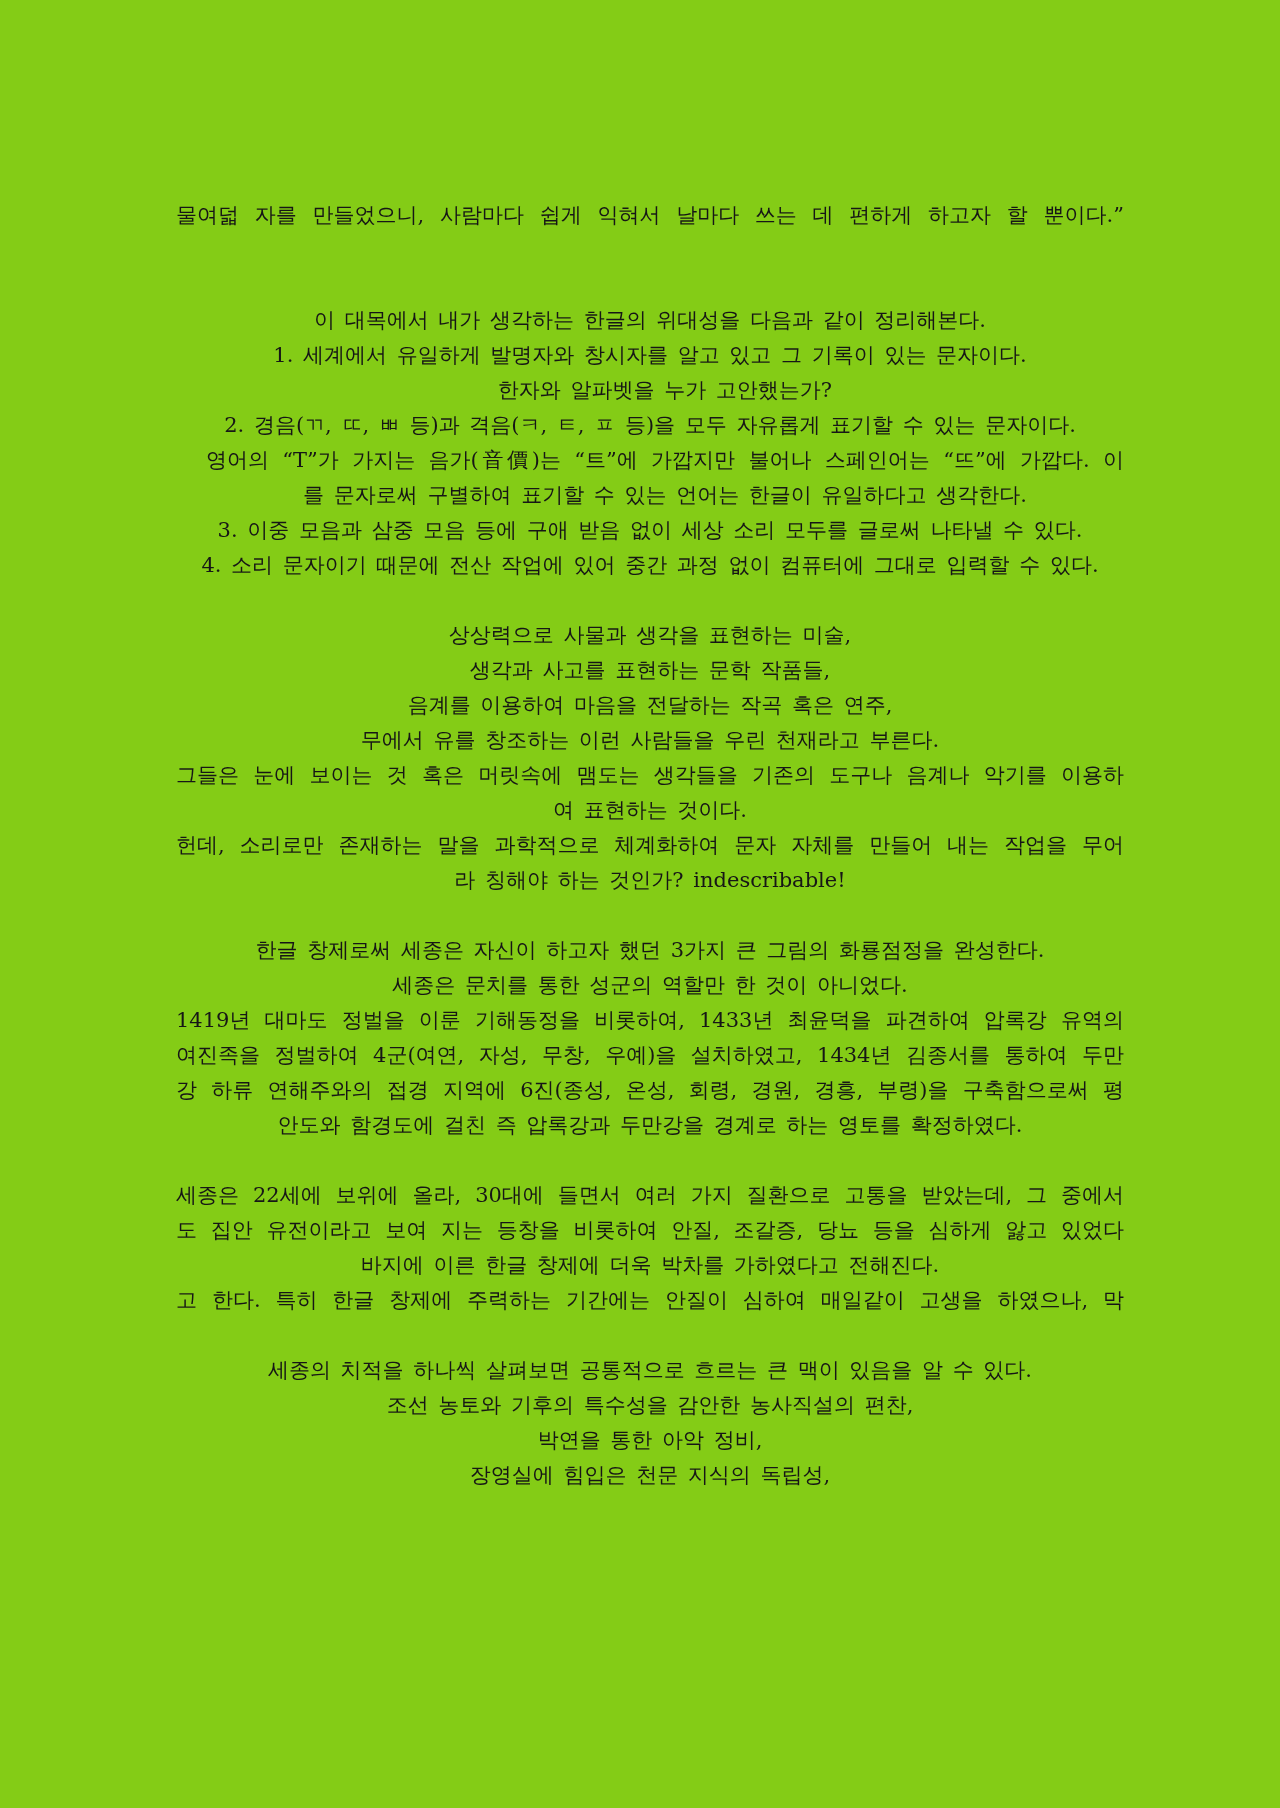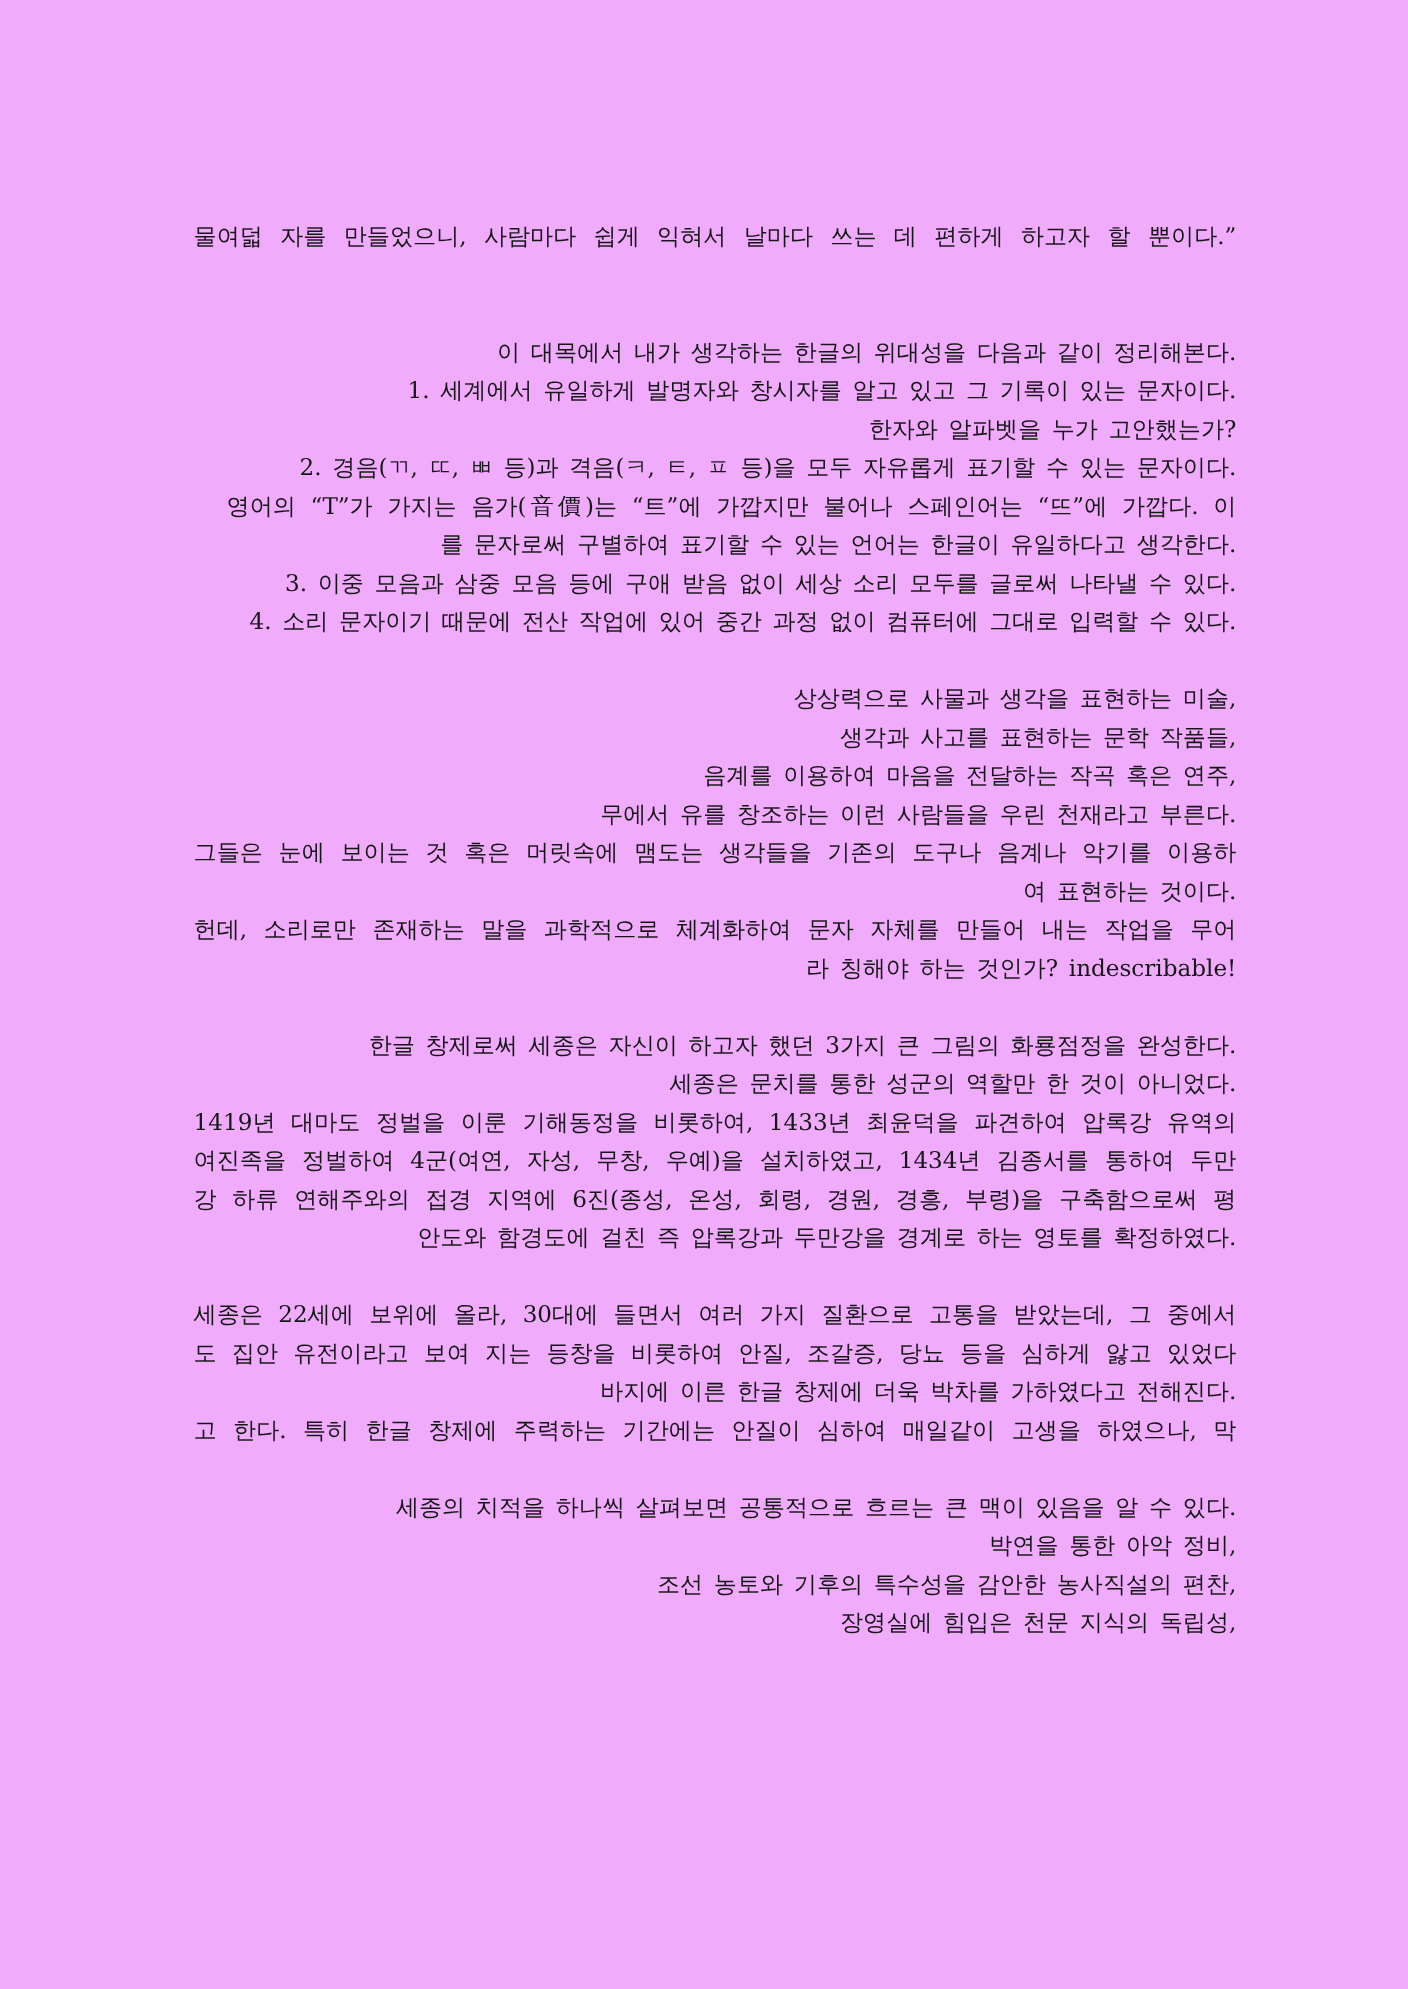--- a/index.html
+++ b/index.html
@@ -4,41 +4,41 @@
 <style>
   html, body {
     margin: 0;
     padding: 0;
     background: #ffffff;
   }
   .page {
     position: relative;
     width: 1280px;
     height: 1808px;
-    background: #f0abfc;
+    background: #84cc16;
     overflow: hidden;
     font-family: "DejaVu Serif", "Liberation Serif", serif;
     color: #161616;
   }
   .content {
     position: absolute;
     left: 176px;
     top: 198px;
     width: 948px;
     font-size: 21px;
     line-height: 35px;
     word-spacing: 3px;
   }
   .para { margin: 0; }
   .para.gap-1 { margin-top: 35px; }
   .para.gap-2 { margin-top: 70px; }
   .line {
     min-height: 35px;
     white-space: normal;
-    text-align: right;
+    text-align: center;
   }
   .line.full {
     text-align: justify;
     text-align-last: justify;
   }
   .line.indent {
     padding-left: 30px;
   }
   .footer {
     position: absolute;
@@ -88,18 +88,18 @@
         <div class="line">안도와 함경도에 걸친 즉 압록강과 두만강을 경계로 하는 영토를 확정하였다.</div>
       </div>
       <div class="para gap-1">
         <div class="line full">세종은 22세에 보위에 올라, 30대에 들면서 여러 가지 질환으로 고통을 받았는데, 그 중에서</div>
         <div class="line full">도 집안 유전이라고 보여 지는 등창을 비롯하여 안질, 조갈증, 당뇨 등을 심하게 앓고 있었다</div>
         <div class="line">바지에 이른 한글 창제에 더욱 박차를 가하였다고 전해진다.</div>
         <div class="line full">고 한다. 특히 한글 창제에 주력하는 기간에는 안질이 심하여 매일같이 고생을 하였으나, 막</div>
       </div>
       <div class="para gap-1">
         <div class="line">세종의 치적을 하나씩 살펴보면 공통적으로 흐르는 큰 맥이 있음을 알 수 있다.</div>
+        <div class="line">조선 농토와 기후의 특수성을 감안한 농사직설의 편찬,</div>
         <div class="line">박연을 통한 아악 정비,</div>
-        <div class="line">조선 농토와 기후의 특수성을 감안한 농사직설의 편찬,</div>
         <div class="line">장영실에 힘입은 천문 지식의 독립성,</div>
       </div>
     </div>
 </div>
 
 </body></html>

